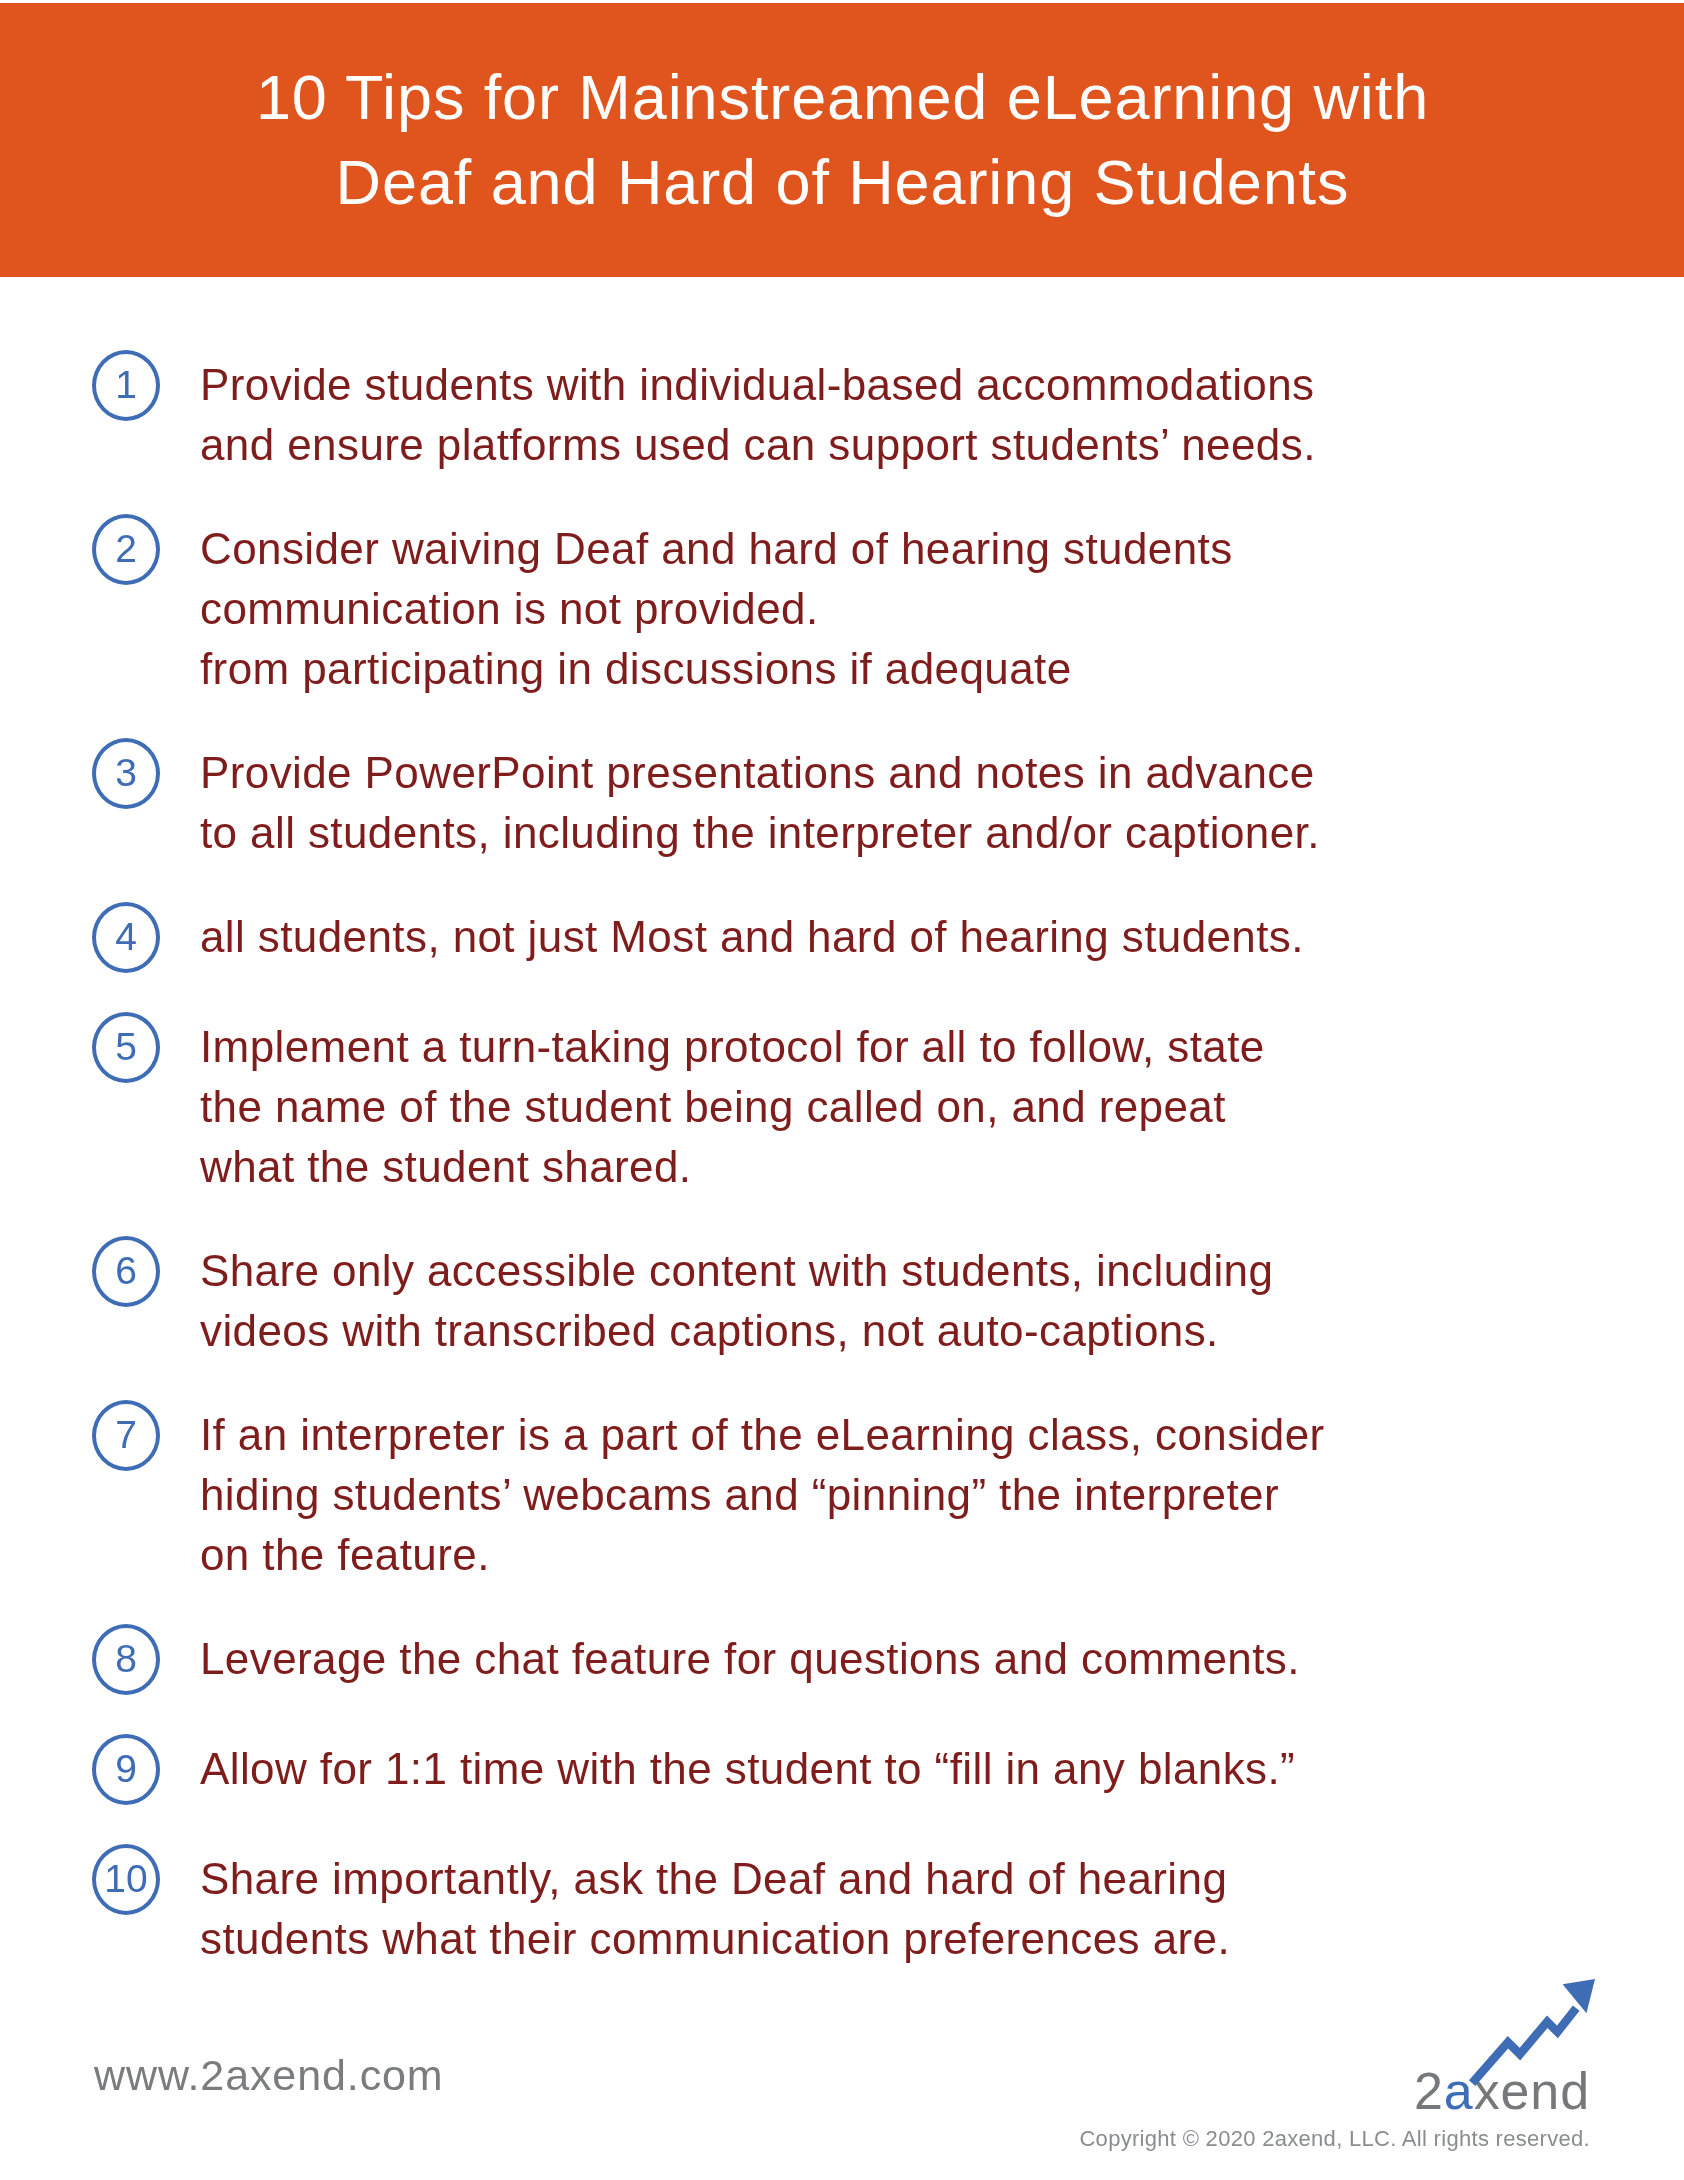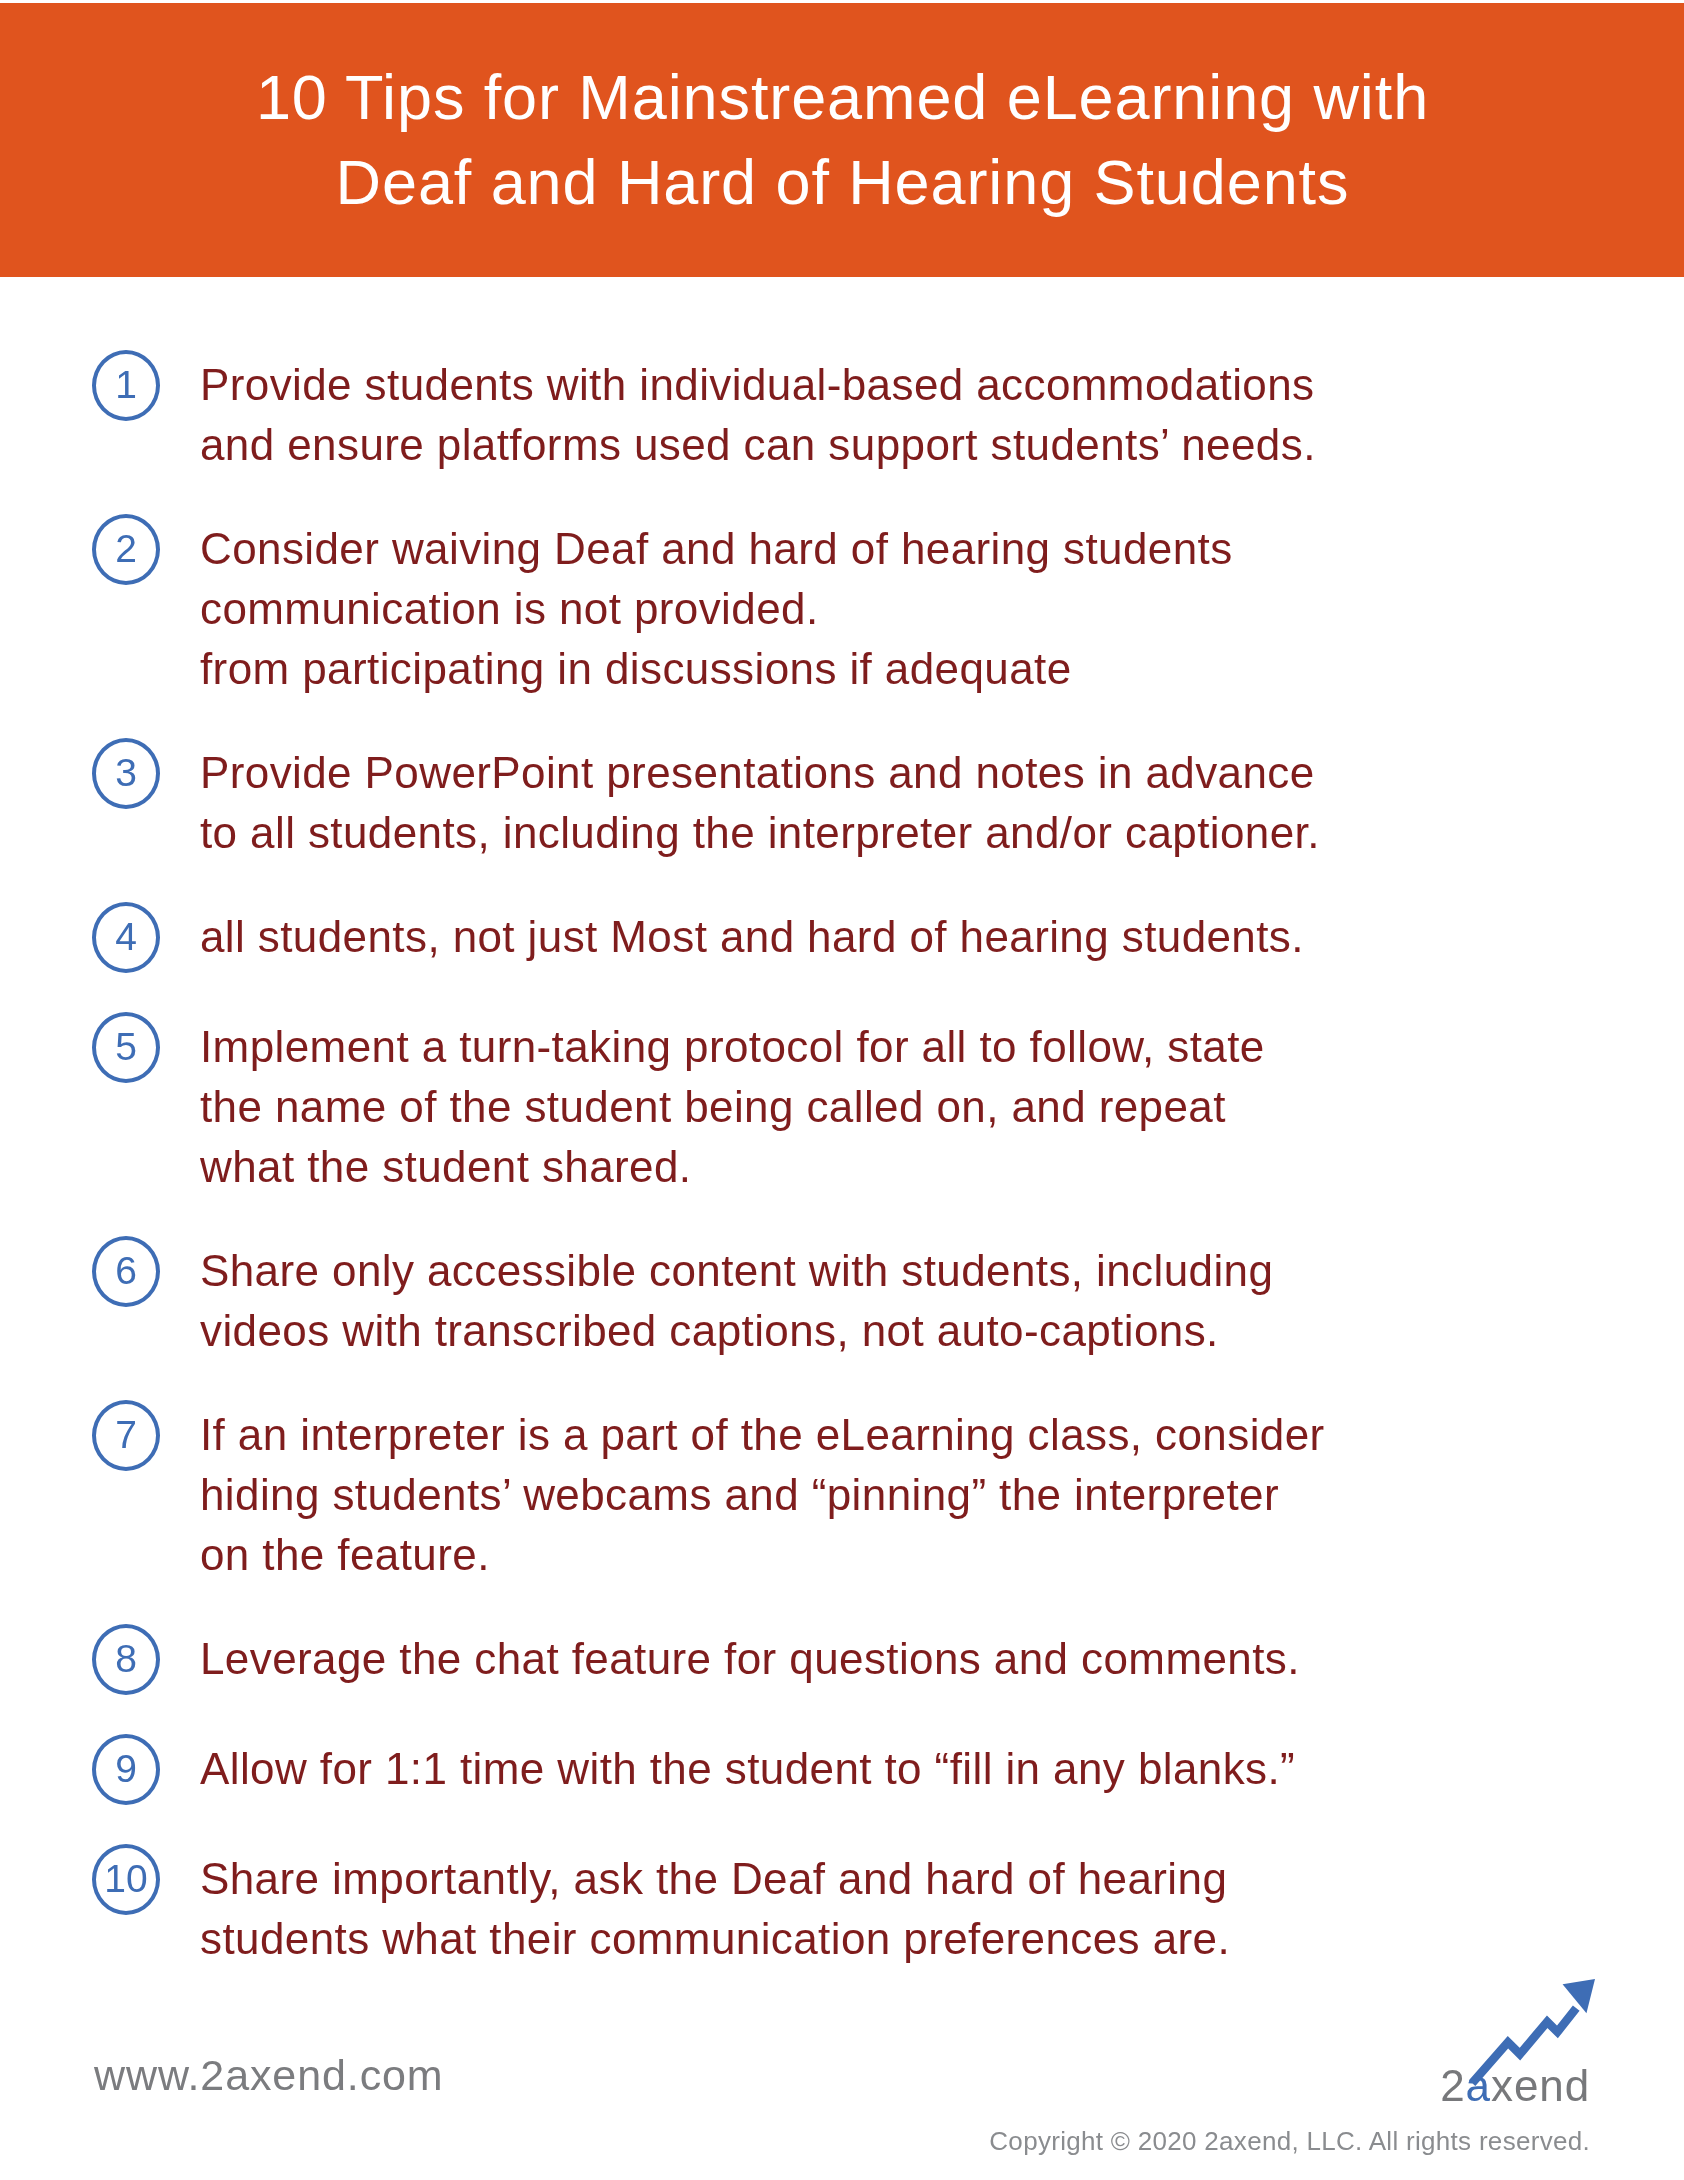--- a/index.html
+++ b/index.html
@@ -58,31 +58,31 @@
   
   .website{
     position:absolute;left:94px;top:2051px;
     color:#7B7C7F;font-size:43px;letter-spacing:0.9px;
   }
   .logo{
     position:absolute;right:95px;top:2061px;
     text-align:right;
   }
   .logo-text{
-    font-size:44px;letter-spacing:0.9px;white-space:nowrap;
+    font-size:52px;letter-spacing:0.9px;white-space:nowrap;
   }
   .logo-gray{color:#77787B;}
   .logo-blue{color:#3E6DB5;}
   .logo-arrow{
     position:absolute;right:-5.1px;top:-82px;
     width:128px;height:111px;
   }
   .copyright{
     position:absolute;right:95px;top:2126px;
-    color:#8A8C8F;font-size:26px;letter-spacing:0.3px;
+    color:#8A8C8F;font-size:22px;letter-spacing:0.3px;
   }
 </style>
 </head>
 <body>
 
 <div class="page">
 
   <div class="banner">
     <div class="title-line">10 Tips for Mainstreamed eLearning with</div>
     <div class="title-line">Deaf and Hard of Hearing Students</div>

